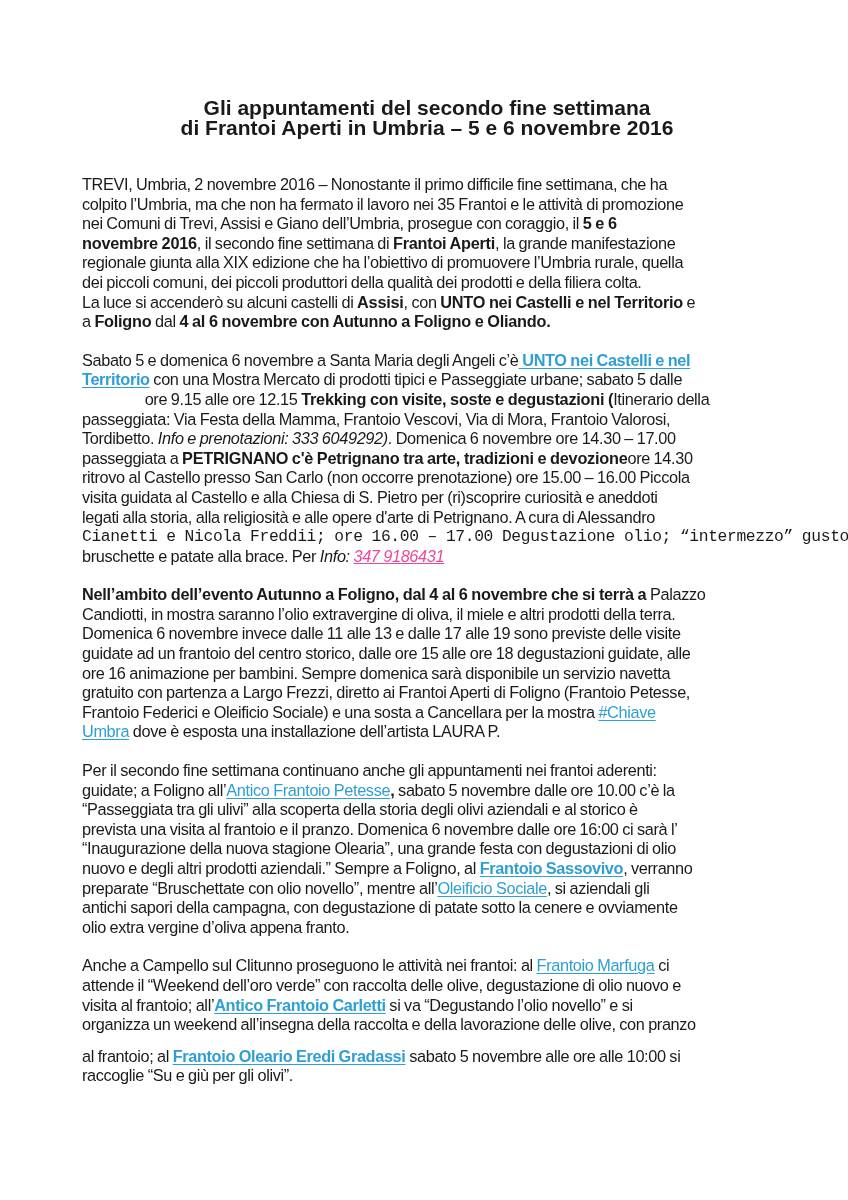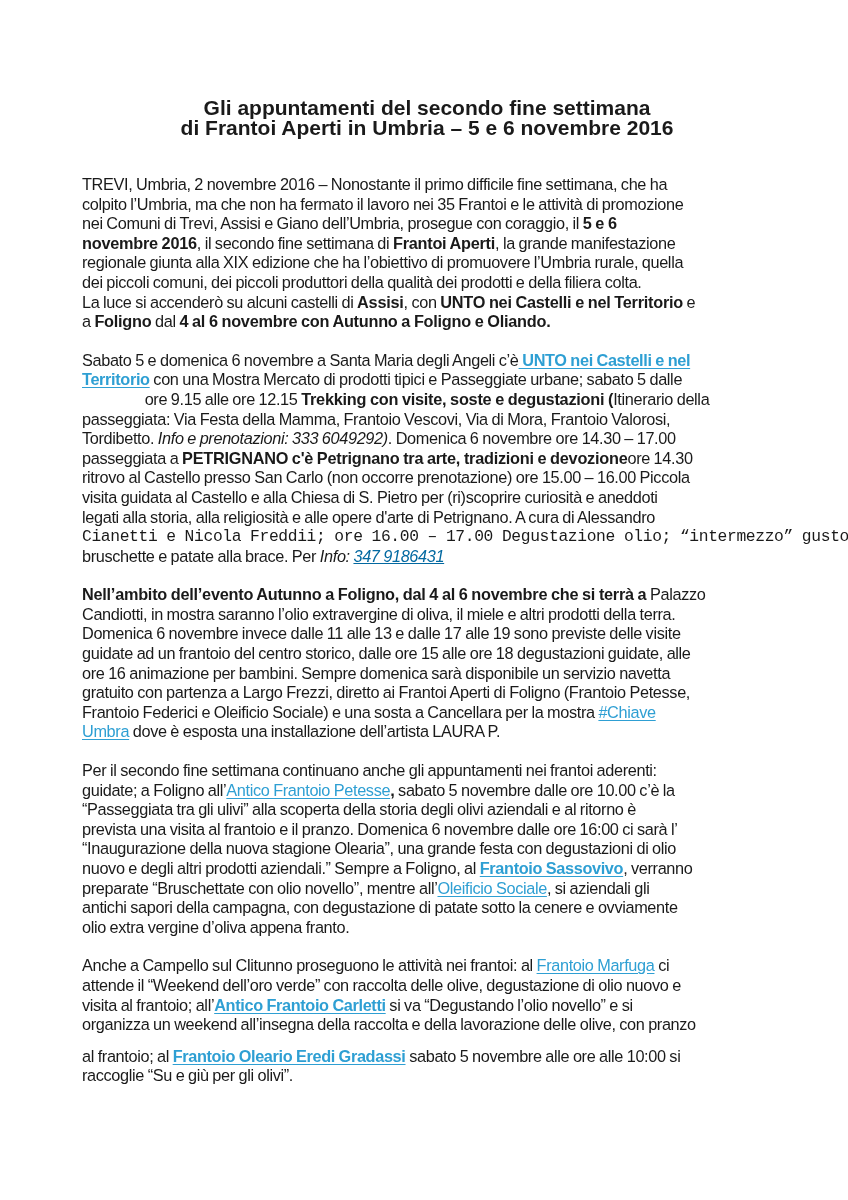--- a/index.html
+++ b/index.html
@@ -5,21 +5,21 @@
   html, body { margin: 0; padding: 0; background: #ffffff; }
   body { width: 848px; height: 1200px; position: relative; overflow: hidden;
          font-family: "Liberation Sans", sans-serif; color: #1a1a1a; }
   .page { position: absolute; left: 82px; top: 98px; width: 690px; }
   .title { text-align: center; font-weight: bold; font-size: 21px; line-height: 20px; margin-left: 0; width: 690px; }
   .para { font-size: 16.3px; line-height: 19.6px; letter-spacing: -0.35px; word-spacing: -0.5px;
           transform-origin: left top; }
   .para b { font-weight: bold; letter-spacing: -0.25px; }
   .link { color: #2e9fd3; text-decoration: underline; text-underline-offset: 2px; }
   .link.bold { font-weight: bold; }
-  .phone { color: #0369a1; font-style: italic; text-decoration: underline; }
+  .phone { color: #ec4899; font-style: italic; text-decoration: underline; }
   .line { display: block; white-space: nowrap; }
   .it { font-style: italic; }
   .gap { height: 19px; }
 </style>
 </head>
 <body>
 
 <div class="page">
 
   <div class="title">
@@ -67,21 +67,21 @@
     <span class="line" style="display: block;">gratuito con partenza a Largo Frezzi, diretto ai Frantoi Aperti di Foligno (Frantoio Petesse,</span>
     <span class="line" style="display: block;"><span>Frantoio Federici e Oleificio Sociale) e una sosta a Cancellara per la mostra </span><a class="link">#Chiave</a></span>
     <span class="line" style="display: block;"><a class="link">Umbra</a><span> dove è esposta una installazione dell’artista LAURA P.</span></span>
   </div>
 
   <div class="gap"></div>
 
   <div class="para">
     <span class="line" style="display: block;">Per il secondo fine settimana continuano anche gli appuntamenti nei frantoi aderenti:</span>
     <span class="line" style="display: block;"><span>guidate; a Foligno all’</span><a class="link">Antico Frantoio Petesse</a><b>,</b><span> sabato 5 novembre dalle ore 10.00 c’è la</span></span>
-    <span class="line" style="display: block;">“Passeggiata tra gli ulivi” alla scoperta della storia degli olivi aziendali e al ritorno è</span>
+    <span class="line" style="display: block;">“Passeggiata tra gli ulivi” alla scoperta della storia degli olivi aziendali e al storico è</span>
     <span class="line" style="display: block;">prevista una visita al frantoio e il pranzo. Domenica 6 novembre dalle ore 16:00 ci sarà l’</span>
     <span class="line" style="display: block;">“Inaugurazione della nuova stagione Olearia”, una grande festa con degustazioni di olio</span>
     <span class="line" style="display: block;"><span>nuovo e degli altri prodotti aziendali.” Sempre a Foligno, al </span><a class="link bold">Frantoio Sassovivo</a><span>, verranno</span></span>
     <span class="line" style="display: block;"><span>preparate “Bruschettate con olio novello”, mentre all’</span><a class="link">Oleificio Sociale</a><span>, si aziendali gli</span></span>
     <span class="line" style="display: block;">antichi sapori della campagna, con degustazione di patate sotto la cenere e ovviamente</span>
     <span class="line" style="display: block;">olio extra vergine d’oliva appena franto.</span>
   </div>
 
   <div class="gap"></div>
 

